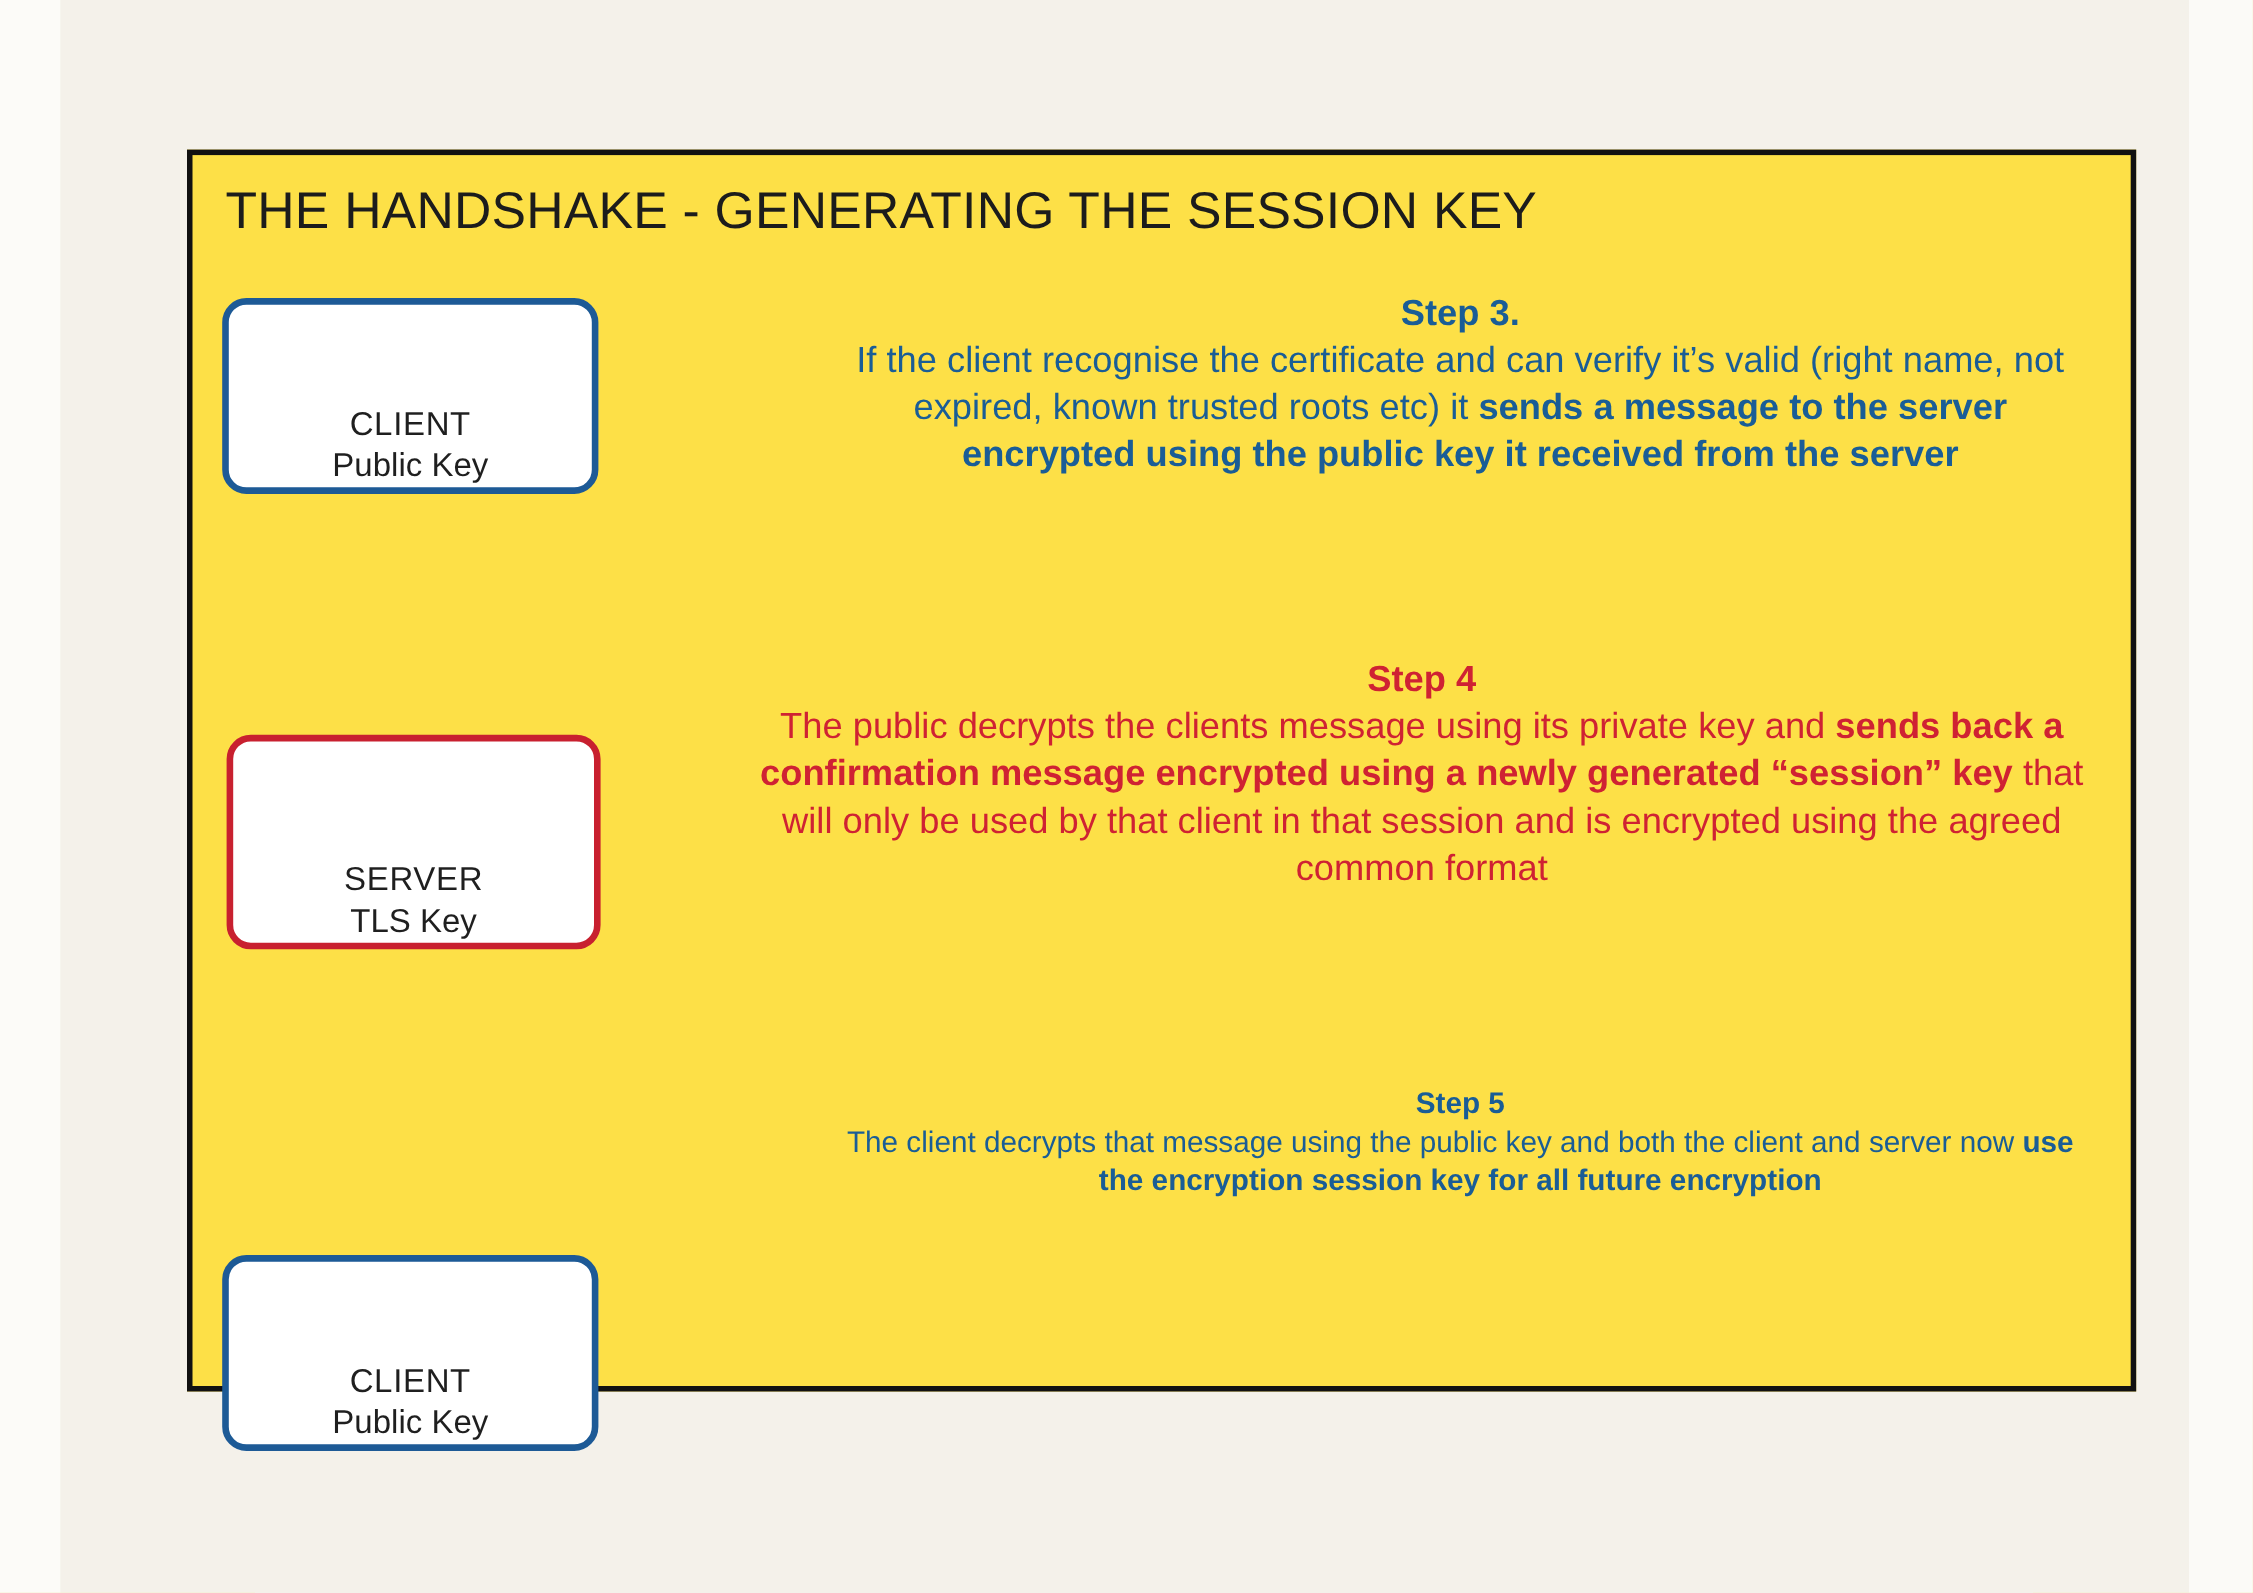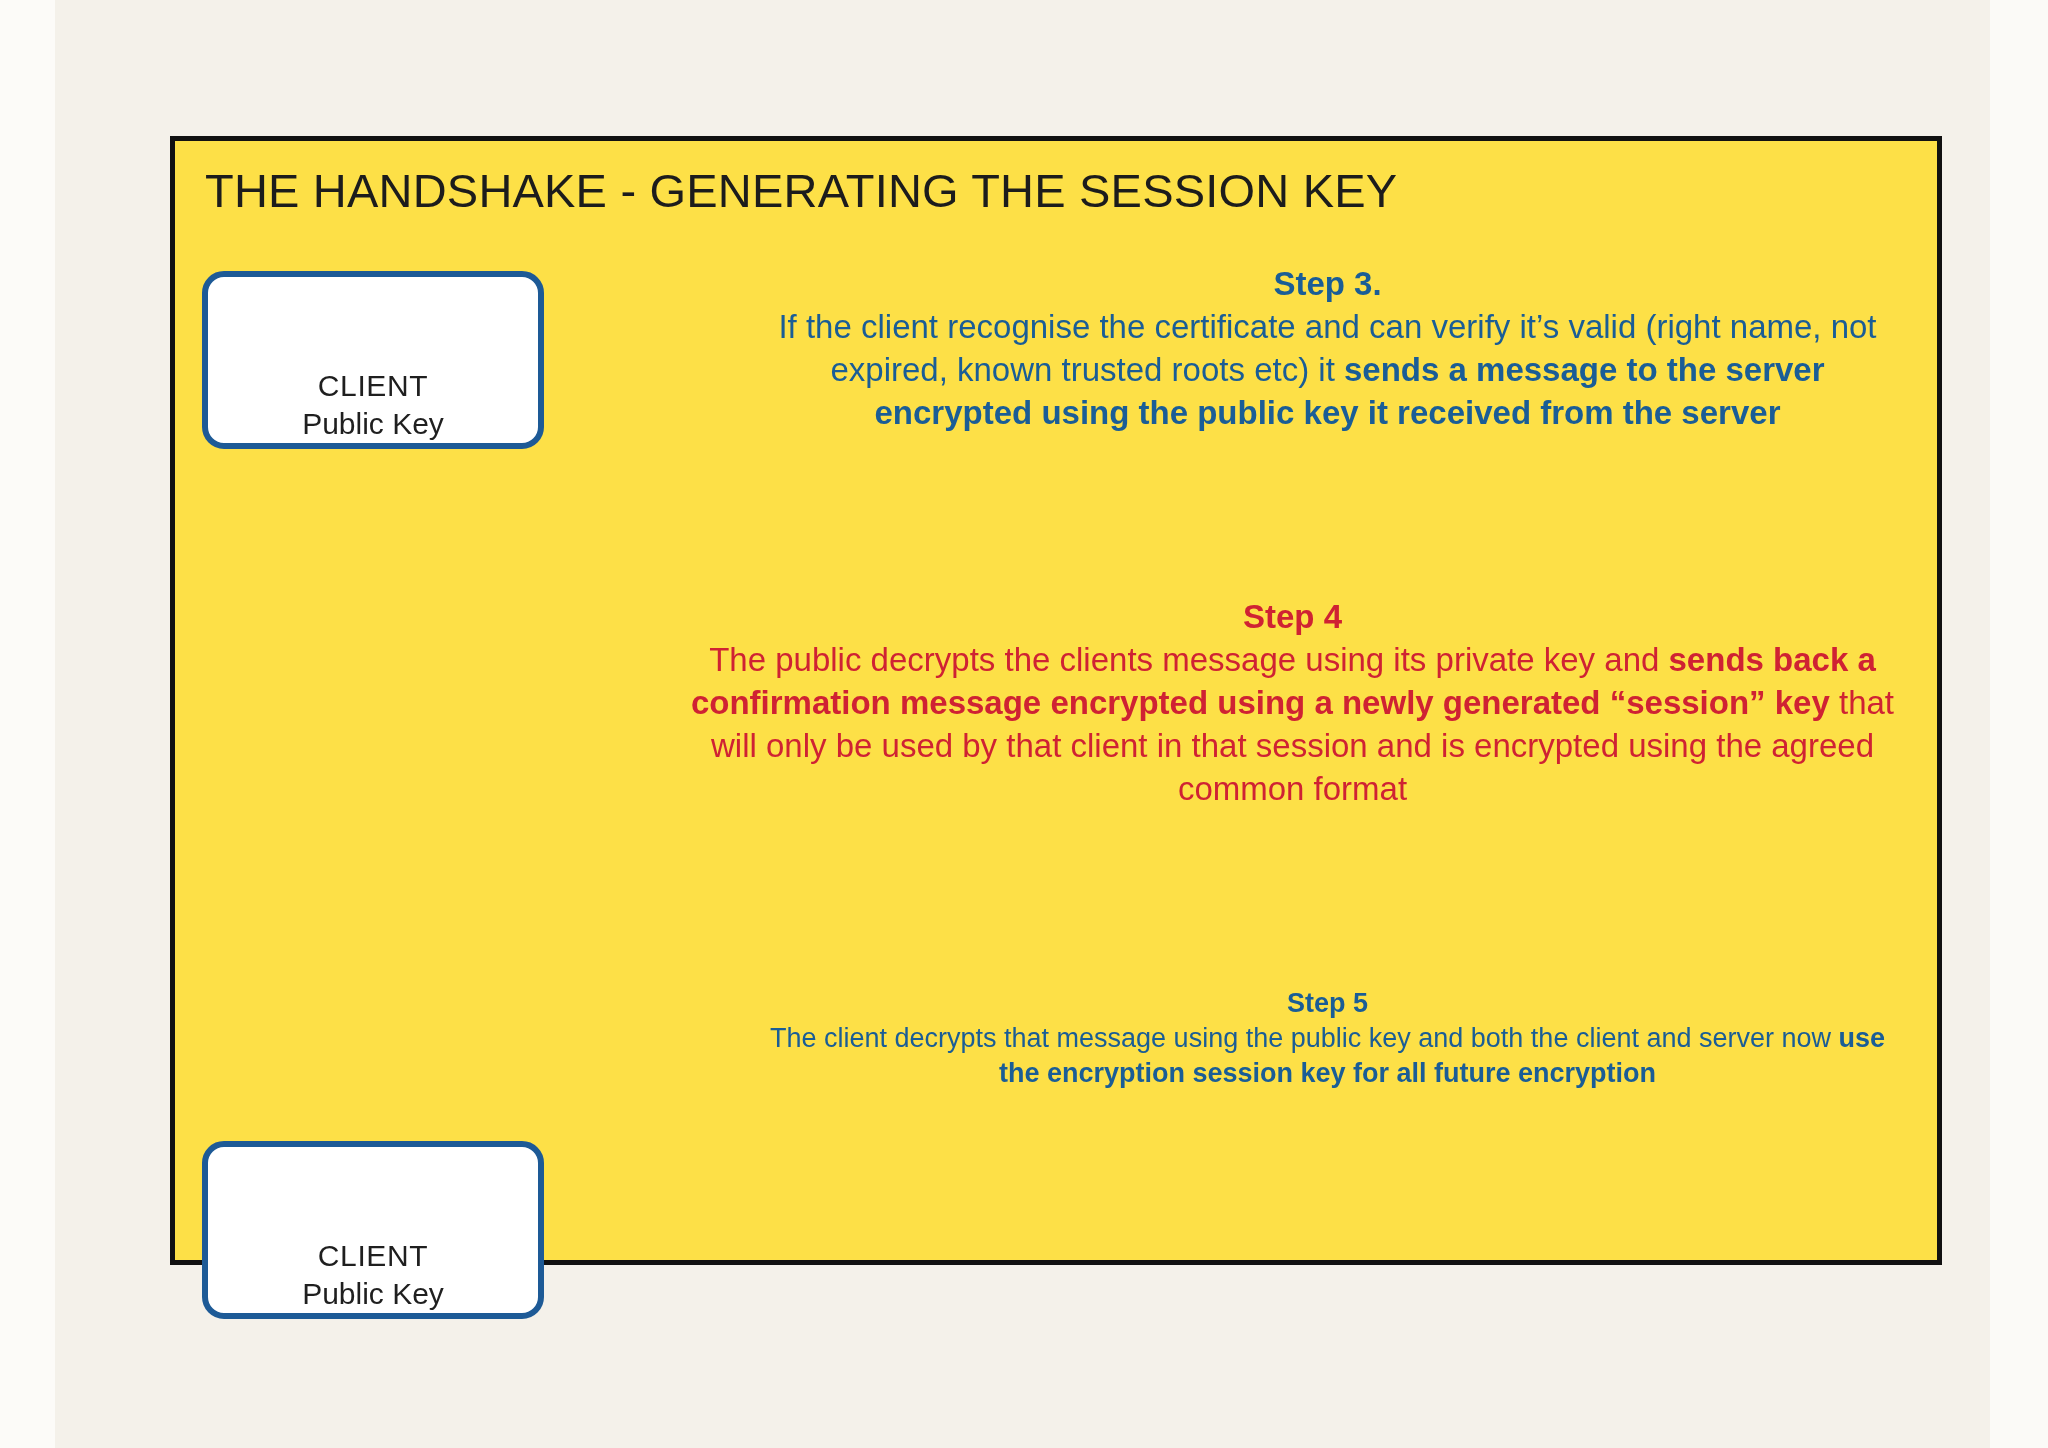--- a/index.html
+++ b/index.html
@@ -155,20 +155,24 @@
 
 <div class="slide-frame" style="border-color: rgb(17, 17, 17);">
 
   <div class="slide-title" style="color: rgb(28, 28, 28);">THE HANDSHAKE - GENERATING THE SESSION KEY</div>
 
   <div class="key-box client-top" style="border-color: rgb(29, 90, 150);">
     <span class="kb-line1">CLIENT</span>
     <span class="kb-line2">Public Key</span>
   </div>
 
+  <div class="key-box server-mid" style="border-color: rgb(200, 32, 47);">
+    <span class="kb-line1">SERVER</span>
+    <span class="kb-line2">TLS Key</span>
+  </div>
 
   <div class="key-box client-bottom" style="border-color: rgb(29, 90, 150);">
     <span class="kb-line1">CLIENT</span>
     <span class="kb-line2">Public Key</span>
   </div>
 
   <div class="step-block step-3" style="color: rgb(26, 93, 150);">
     <span class="step-head">Step 3.</span>
     <span class="step-body"><span>If the client recognise the certificate and can verify it’s valid (right name, not expired, known trusted roots etc) it </span><b>sends a message to the server encrypted using the public key it received from the server</b></span>
   </div>

